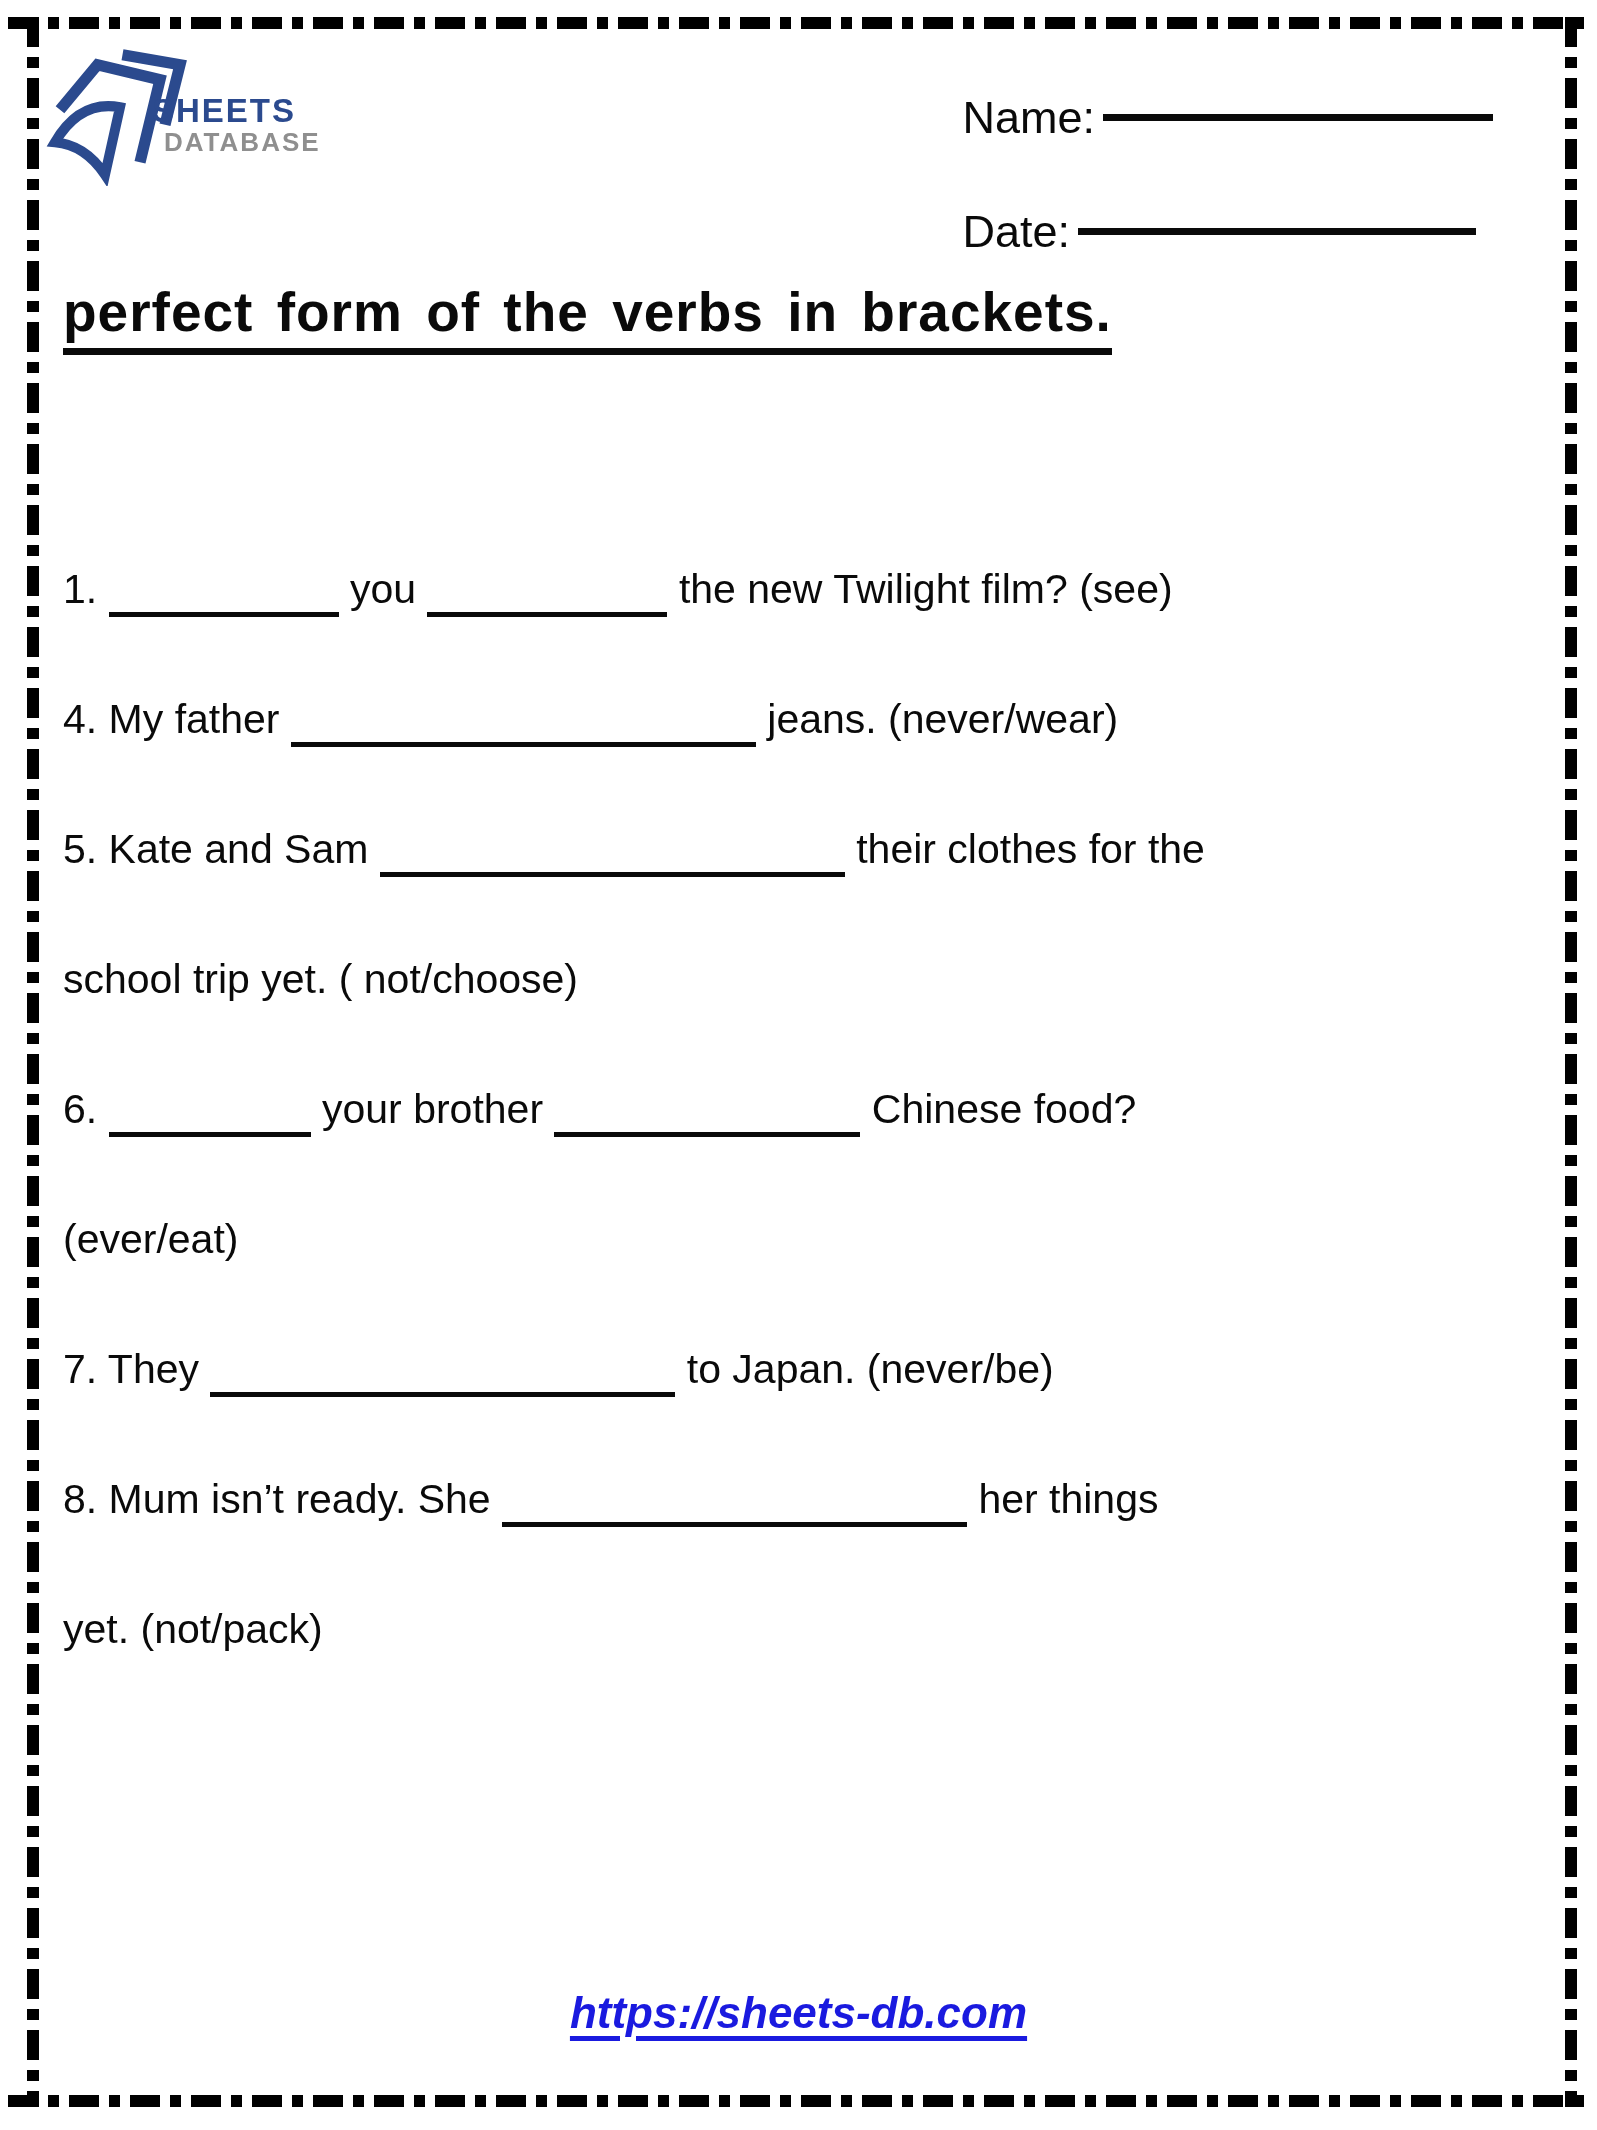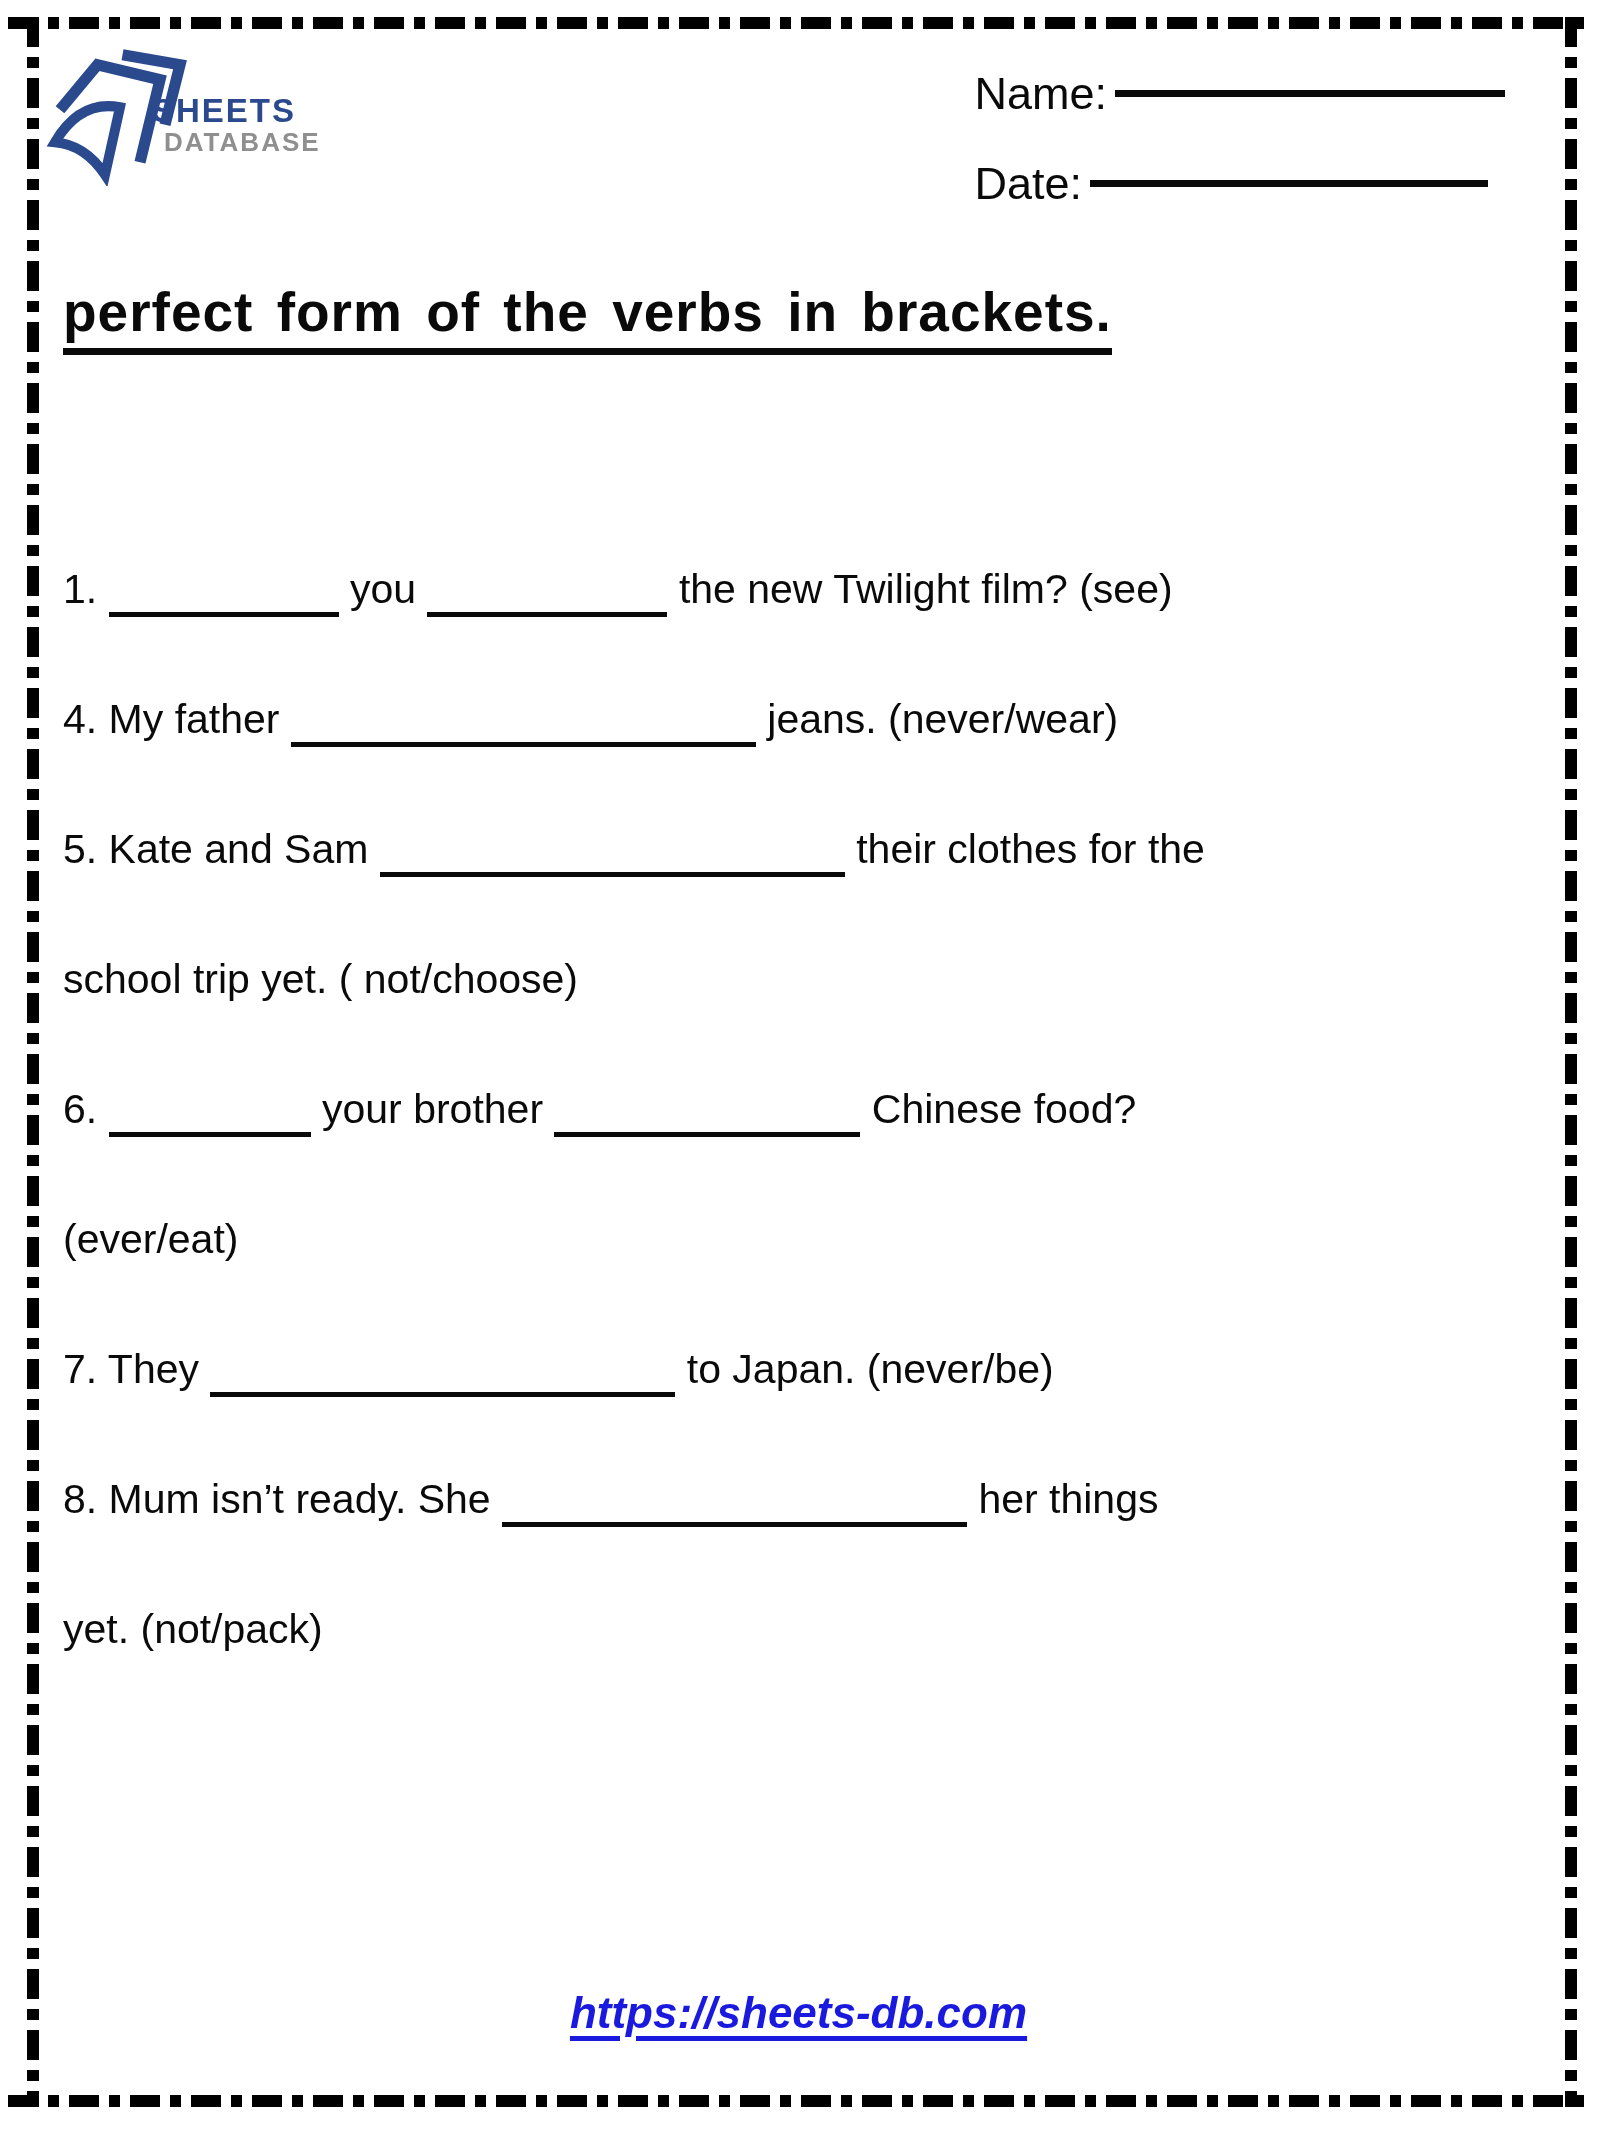--- a/index.html
+++ b/index.html
@@ -27,32 +27,32 @@
   .b-left, .b-right {
     position: absolute; top: 17px; bottom: 23px; width: 12px;
     background: repeating-linear-gradient(180deg,
       #000 0 30px, transparent 30px 40px, #000 40px 51px, transparent 51px 61px);
   }
   .b-left { left: 27px; }
   .b-right { right: 20px; }
 
   
   .header {
-    position: absolute; top: 46px; left: 40px; right: 92px;
+    position: absolute; top: 46px; left: 40px; right: 104px;
     display: flex; justify-content: space-between; align-items: flex-start;
   }
   .logo { display: flex; align-items: flex-start; }
   .logo svg { width: 150px; height: 140px; }
   .logo-text { margin-left: -38px; padding-top: 48px; line-height: 1.05; }
   .logo-line1 { font-weight: bold; font-size: 33px; letter-spacing: 2px; color: #2b4a8e; }
   .logo-line2 { font-weight: bold; font-size: 26px; letter-spacing: 2px; color: #8f8f8f; margin-left: 12px; }
 
   .name-date { font-size: 45px; padding-top: 22px; }
   .nd-row { margin-bottom: 38px; white-space: nowrap; }
-  .nd-label { display: inline-block; }
+  .nd-label { display: inline-block; margin-top: 24px; }
   .fill-line {
     display: inline-block;
     border-bottom: 7px solid #0a0a0a;
     vertical-align: 12px;
     margin-left: 8px;
   }
   .fill-line.name { width: 390px; }
   .fill-line.date { width: 398px; }
 
   

